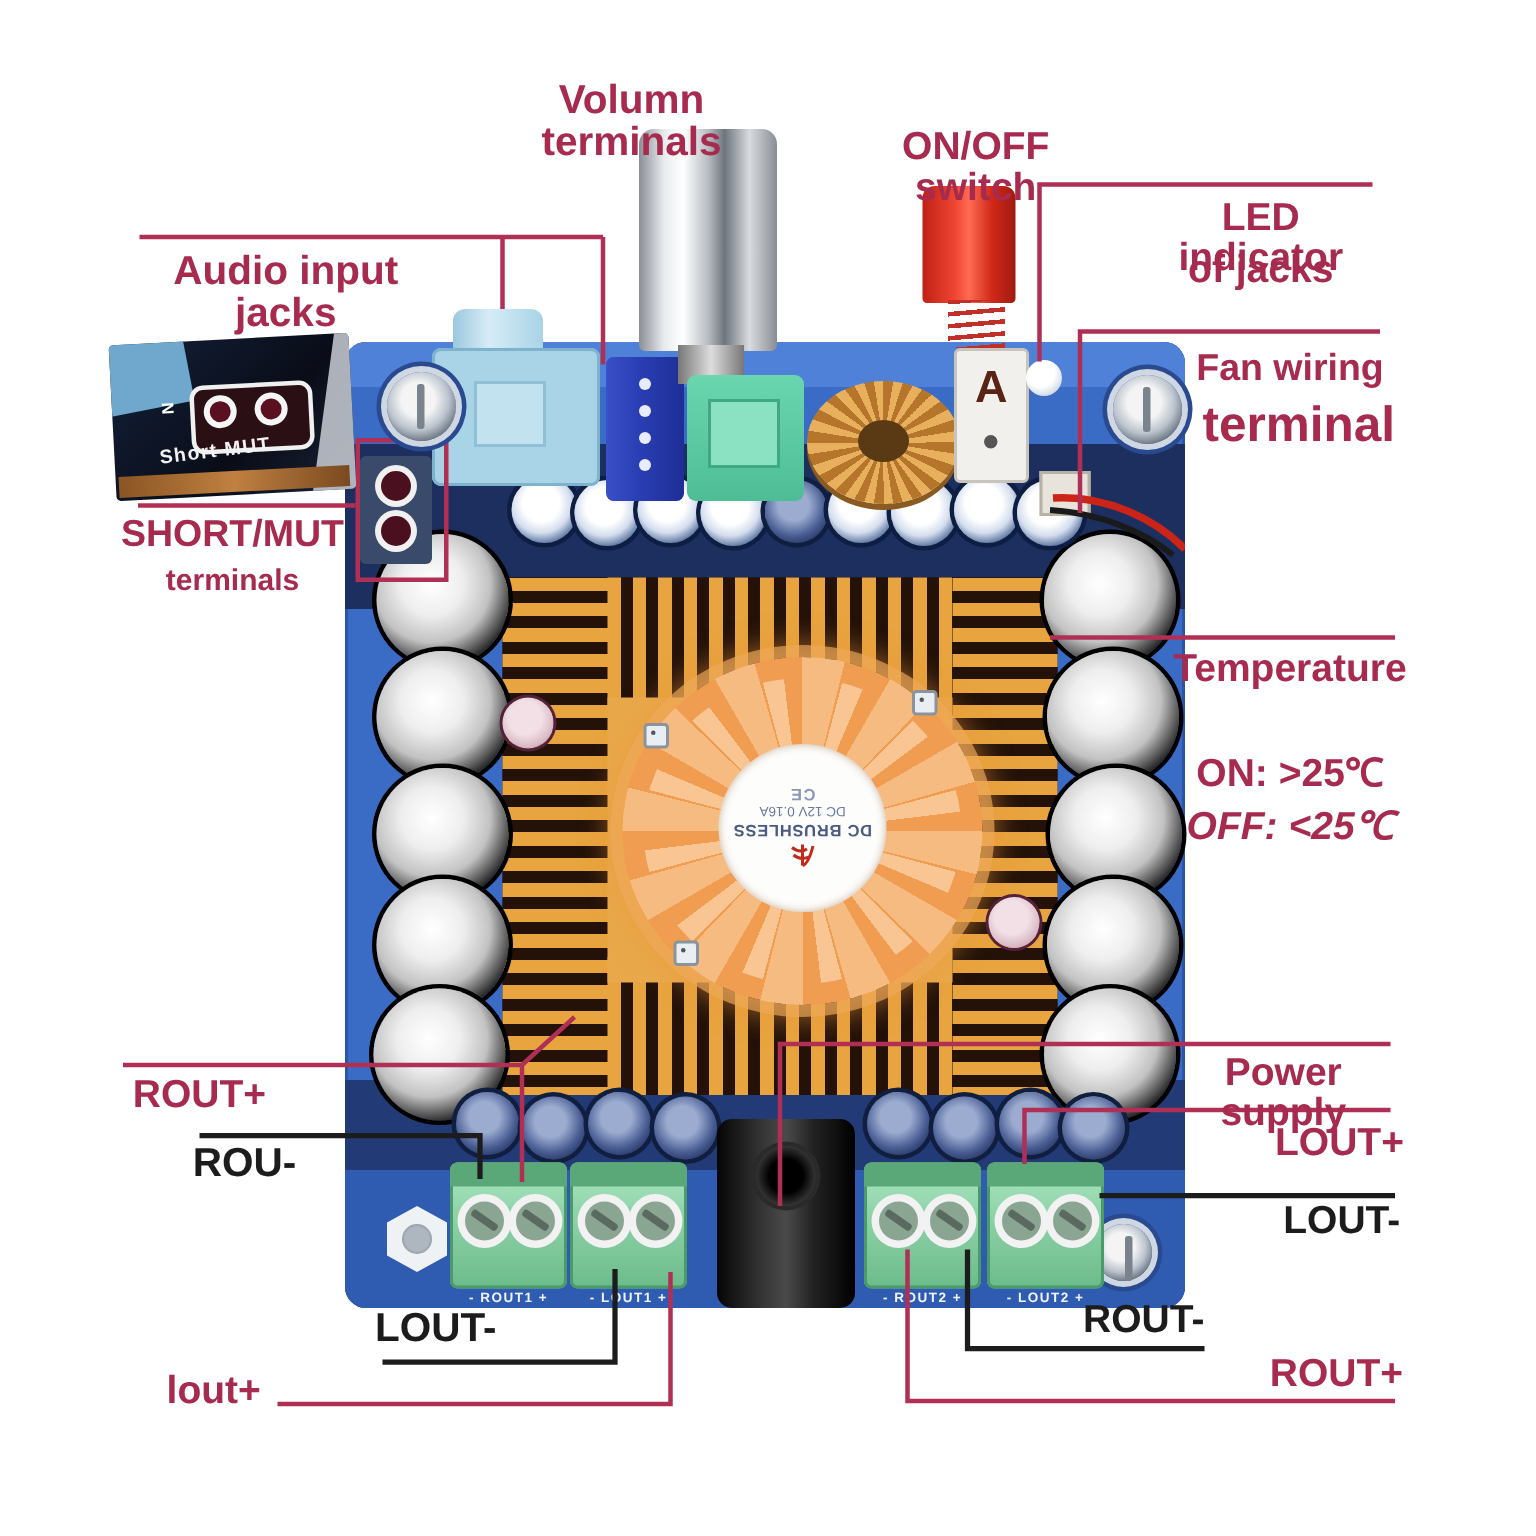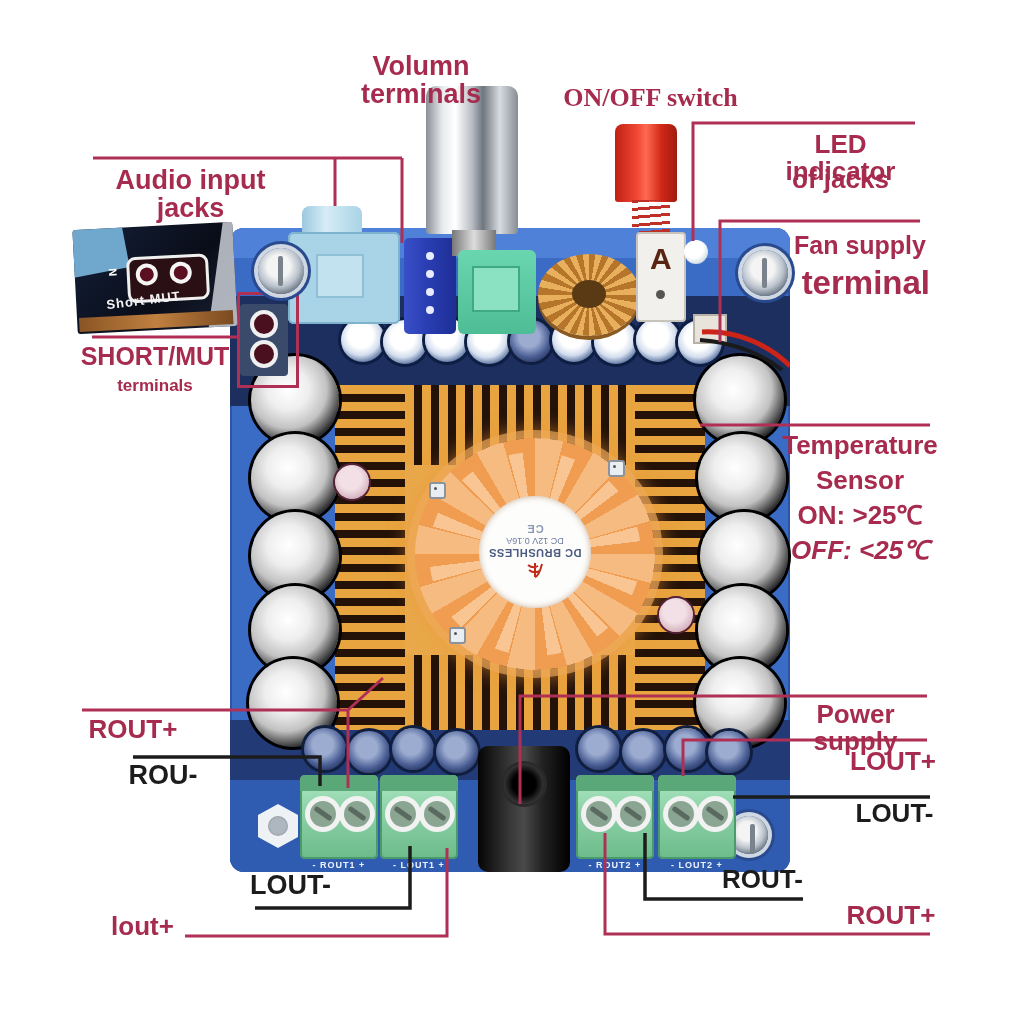--- a/index.html
+++ b/index.html
@@ -274,30 +274,29 @@
     </g>
     <g stroke="#1c1c1c" stroke-width="3.5" fill="none">
       <path d="M733,797 H930"></path>
       <path d="M645,833 V899 H803"></path>
       <path d="M133,757 H320 V786"></path>
       <path d="M255,908 H410 V846"></path>
     </g>
   </svg>
 
   <div class="lbl" style="left:316px;top:52px;width:210px;font-size:27px;">Volumn terminals</div>
-  <div class="lbl" style="left:558px;top:84px;width:185px;font-size:26px;font-family:Liberation Serif, serif;">ON/OFF switch</div>
+  <div class="lbl" style="left:558px;top:84px;width:185px;font-size:26px;">ON/OFF switch</div>
   <div class="lbl" style="left:758px;top:131px;width:165px;font-size:26px;">LED indicator</div>
   <div class="lbl" style="left:88px;top:166px;width:205px;font-size:27px;">Audio input jacks</div>
   <div class="lbl" style="left:758px;top:166px;width:165px;font-size:26px;">of jacks</div>
-  <div class="lbl" style="left:790px;top:232px;width:140px;font-size:25px;">Fan supply</div>
+  <div class="lbl" style="left:790px;top:232px;width:140px;font-size:25px;">Fan wiring</div>
   <div class="lbl" style="left:790px;top:266px;width:140px;font-size:33px;text-align:right;">terminal</div>
   <div class="lbl" style="left:80px;top:343px;width:150px;font-size:25px;">SHORT/MUT</div>
-  <div class="lbl" style="left:80px;top:377px;width:150px;font-size:17px;">terminals</div>
+  <div class="lbl" style="left:80px;top:377px;width:150px;font-size:20px;">terminals</div>
   <div class="lbl" style="left:775px;top:432px;width:170px;font-size:26px;">Temperature</div>
-  <div class="lbl" style="left:775px;top:467px;width:170px;font-size:26px;">Sensor</div>
   <div class="lbl" style="left:775px;top:502px;width:170px;font-size:26px;">ON: &gt;25℃</div>
   <div class="lbl" style="left:775px;top:537px;width:170px;font-size:26px;font-style:italic;">OFF: &lt;25℃</div>
   <div class="lbl" style="left:778px;top:701px;width:155px;font-size:26px;">Power supply</div>
   <div class="lbl" style="left:850px;top:748px;width:85px;font-size:26px;">LOUT+</div>
   <div class="lbl black" style="left:852px;top:800px;width:85px;font-size:26px;">LOUT-</div>
   <div class="lbl black" style="left:720px;top:866px;width:85px;font-size:26px;">ROUT-</div>
   <div class="lbl" style="left:846px;top:902px;width:90px;font-size:26px;">ROUT+</div>
   <div class="lbl" style="left:88px;top:716px;width:90px;font-size:26px;">ROUT+</div>
   <div class="lbl black" style="left:128px;top:761px;width:70px;font-size:27px;text-align:center;">ROU-</div>
   <div class="lbl black" style="left:250px;top:871px;width:80px;font-size:27px;">LOUT-</div>

